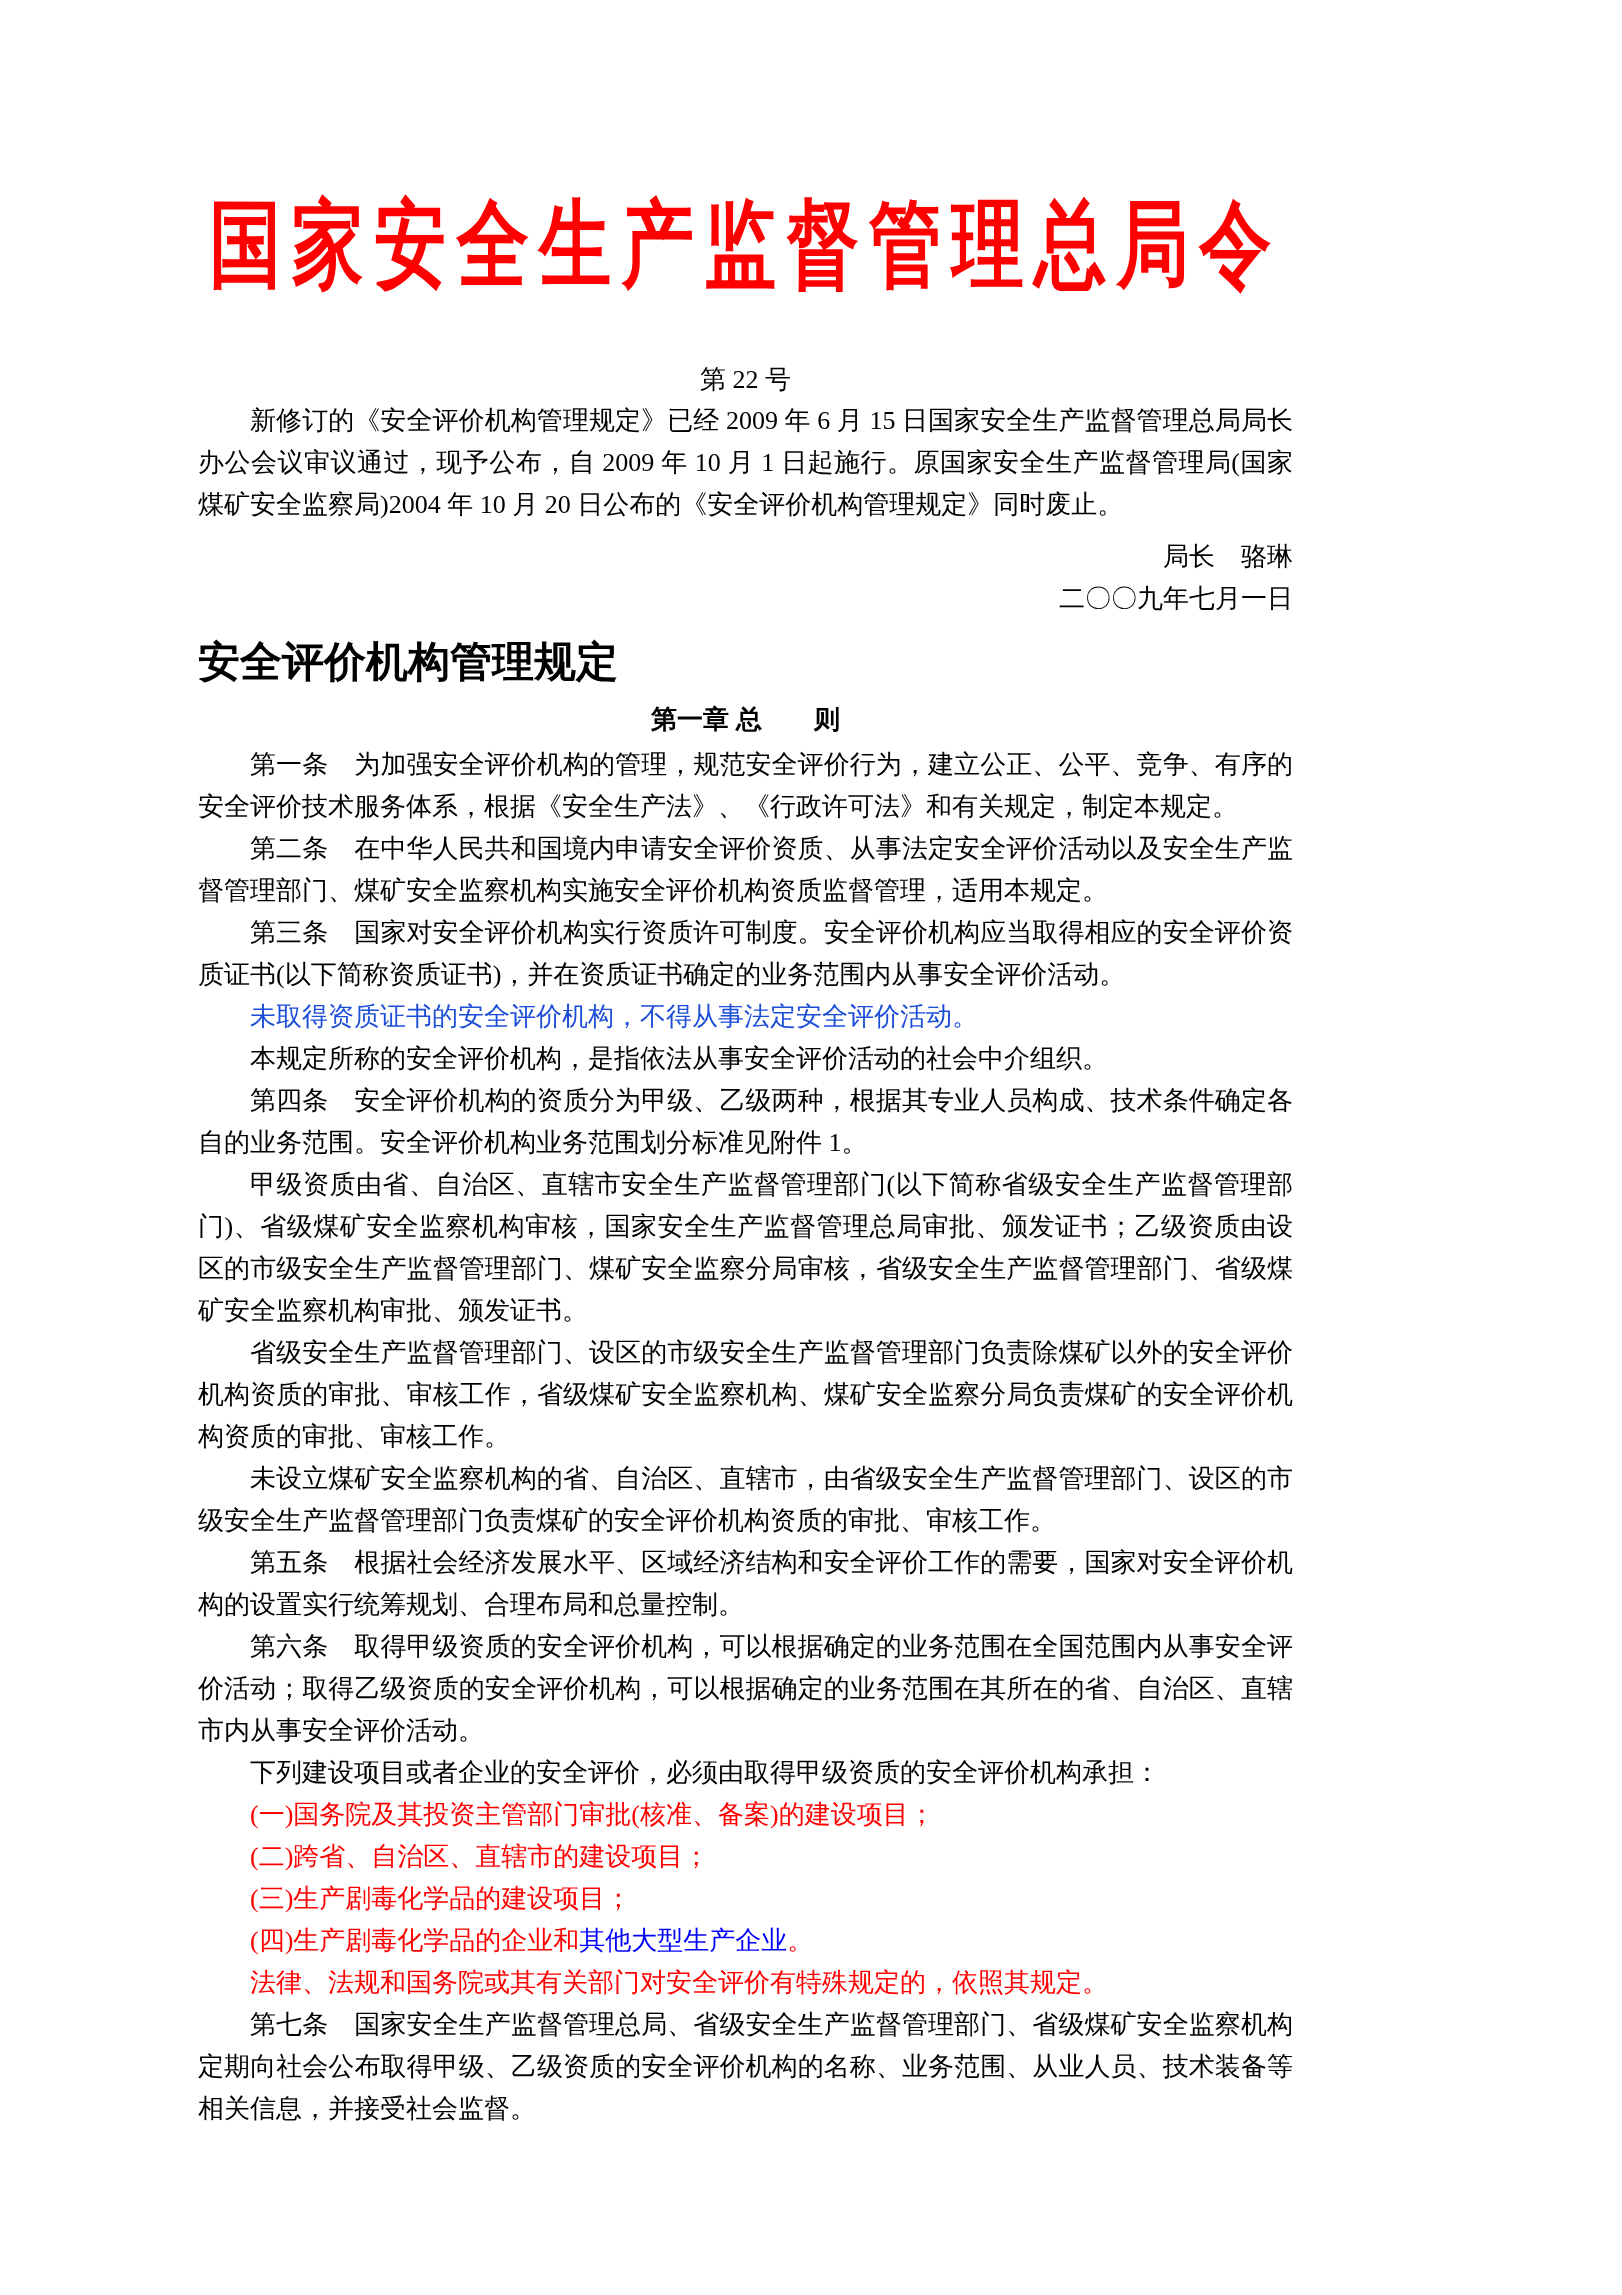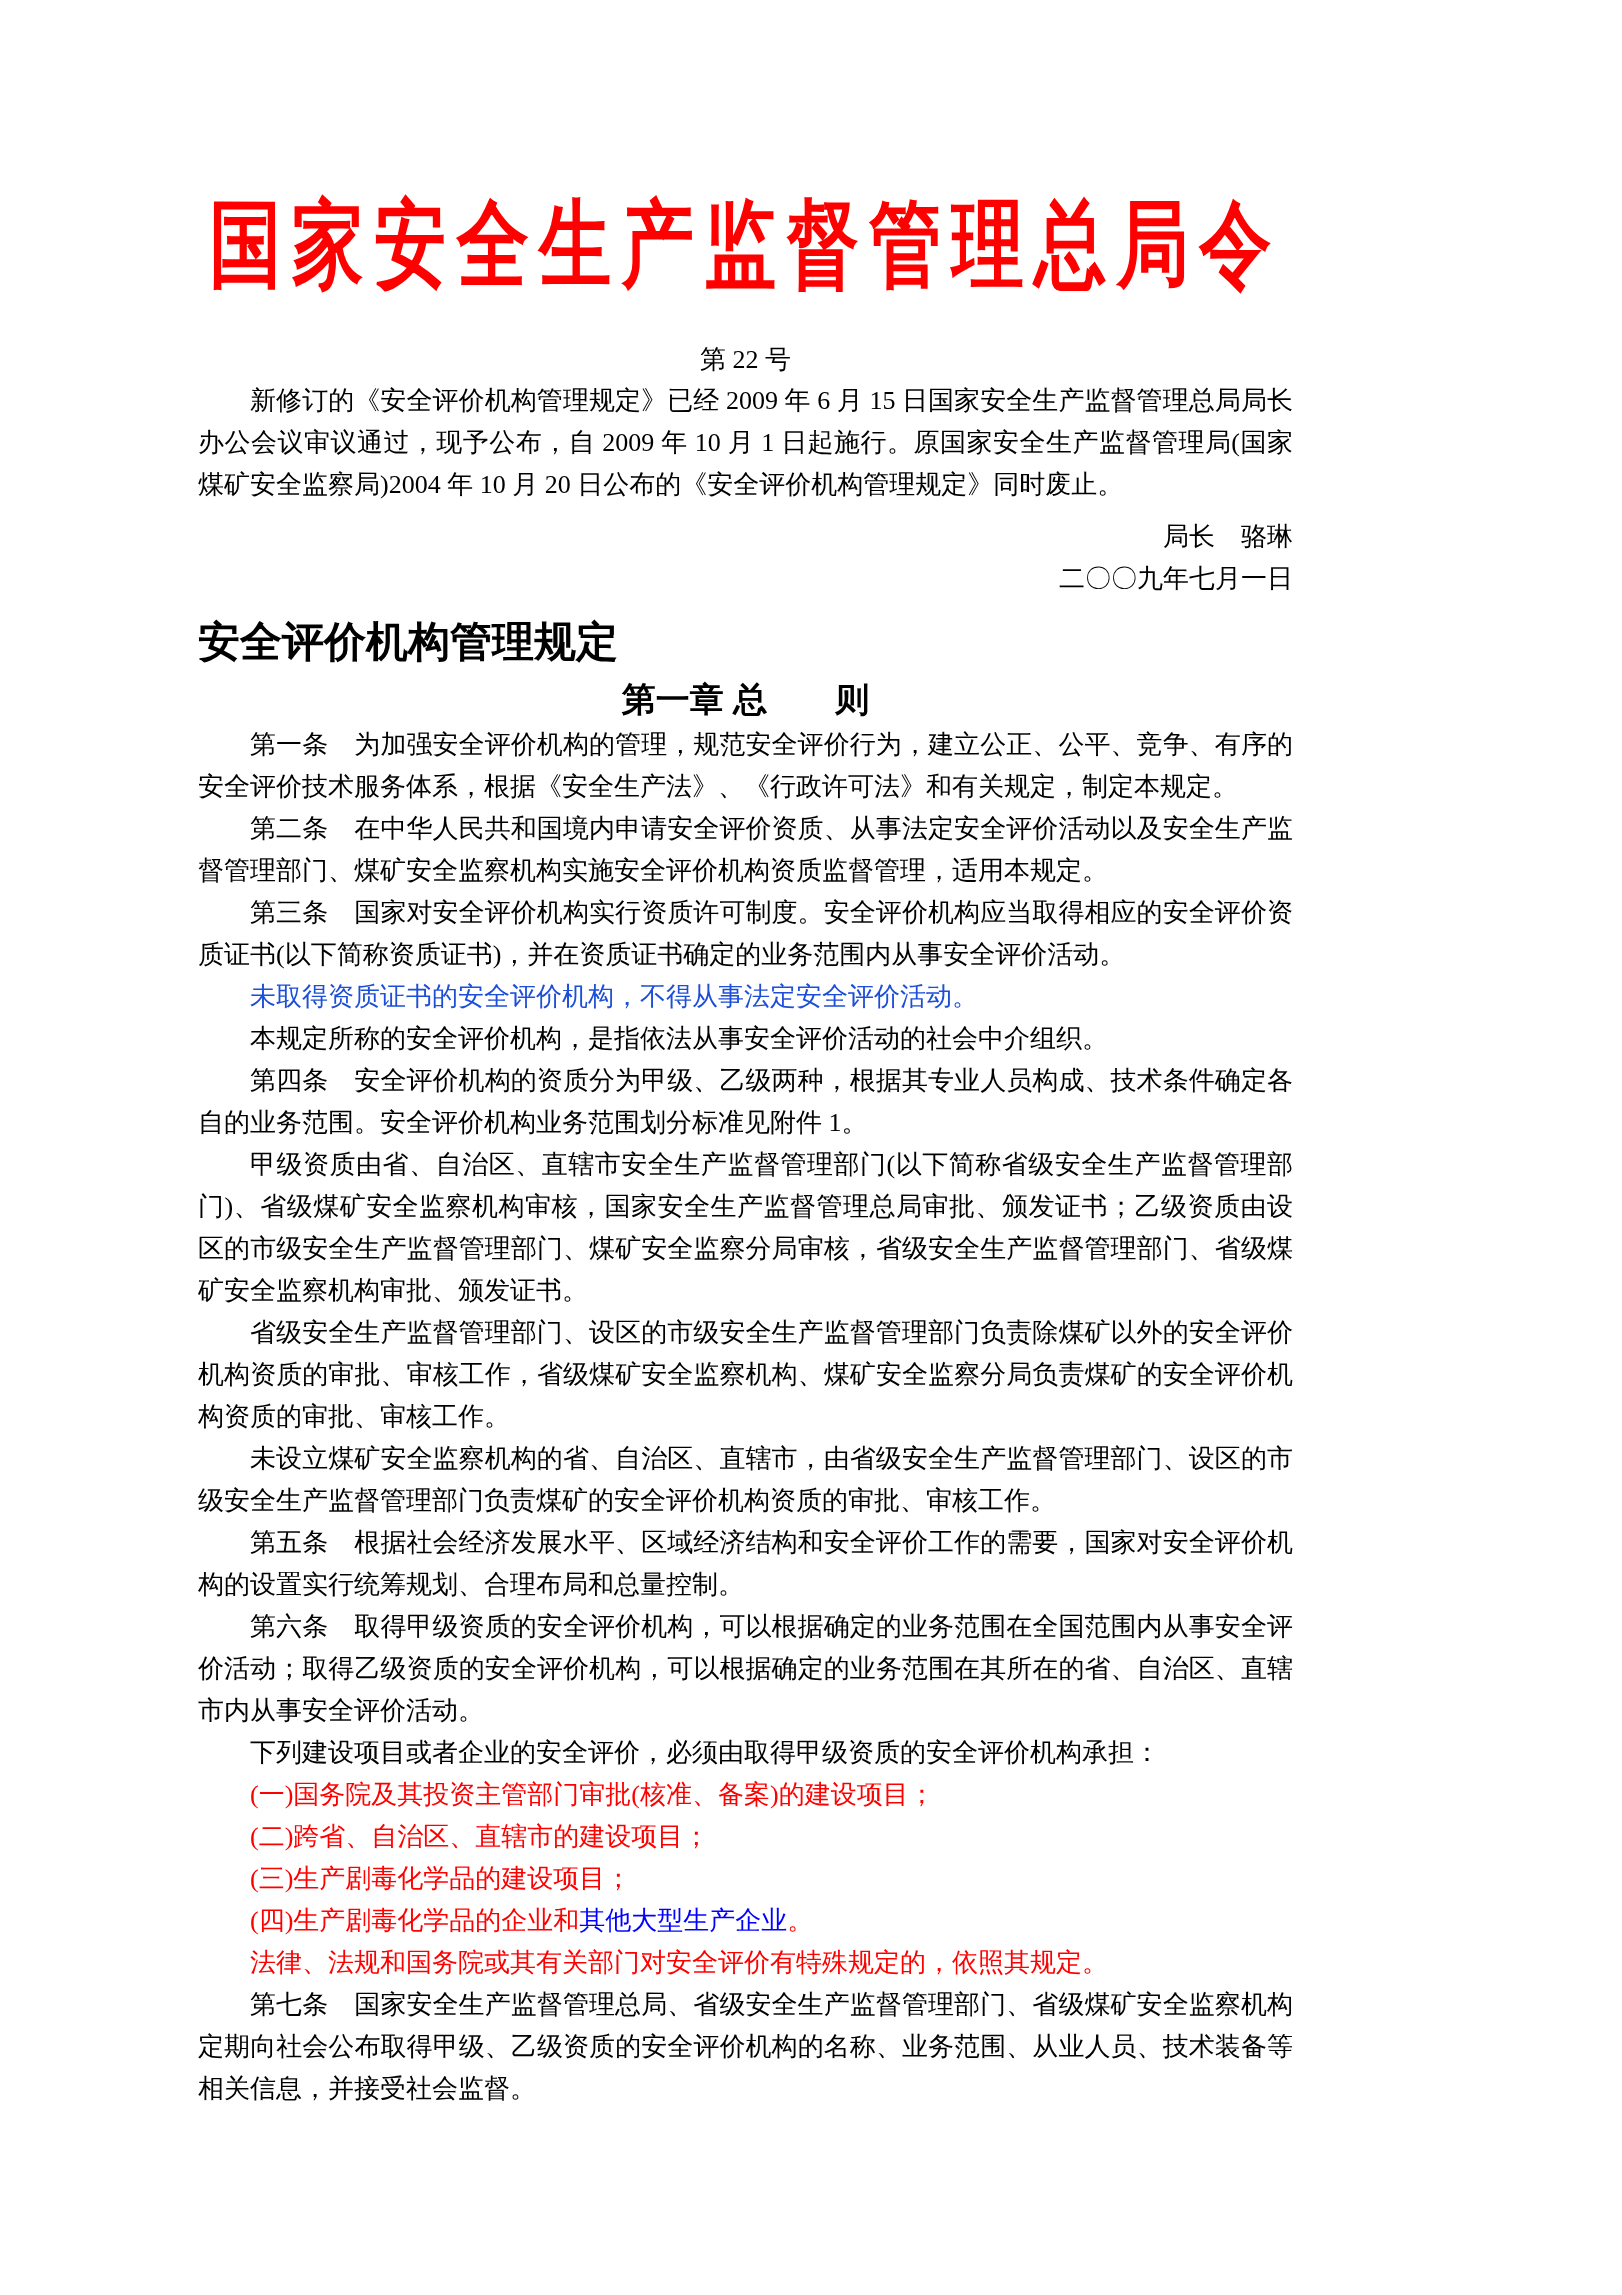--- a/index.html
+++ b/index.html
@@ -28,21 +28,21 @@
     font-weight: bold;
     font-size: 72px;
     line-height: 75px;
     letter-spacing: 10.5px;
     text-align: center;
     white-space: nowrap;
     transform: scaleY(1.32);
     transform-origin: center top;
   }
   .order-number {
-    margin: 70px 0 0 0;
+    margin: 90px 0 0 0;
     font-size: 26px;
     line-height: 37px;
     text-align: center;
   }
   .para {
     margin: 0;
     font-size: 26px;
     line-height: 42px;
     text-align: justify;
     text-indent: 2em;
@@ -63,21 +63,21 @@
     margin: 17px 0 0 0;
     font-family: "Liberation Sans", "DejaVu Sans", sans-serif;
     font-weight: bold;
     font-size: 42px;
     line-height: 47px;
   }
   .chapter-heading {
     margin: 15.7px 0 0 0;
     font-family: "Liberation Sans", "DejaVu Sans", sans-serif;
     font-weight: bold;
-    font-size: 34px;
+    font-size: 26px;
     line-height: 39px;
     text-align: center;
   }
   .paragraphs { margin-top: 5.2px; }
 </style>
 </head>
 <body>
 
 <div class="page">
   <h1 class="title" id="doc-red-title" style="color: rgb(255, 0, 0);">国家安全生产监督管理总局令</h1>

